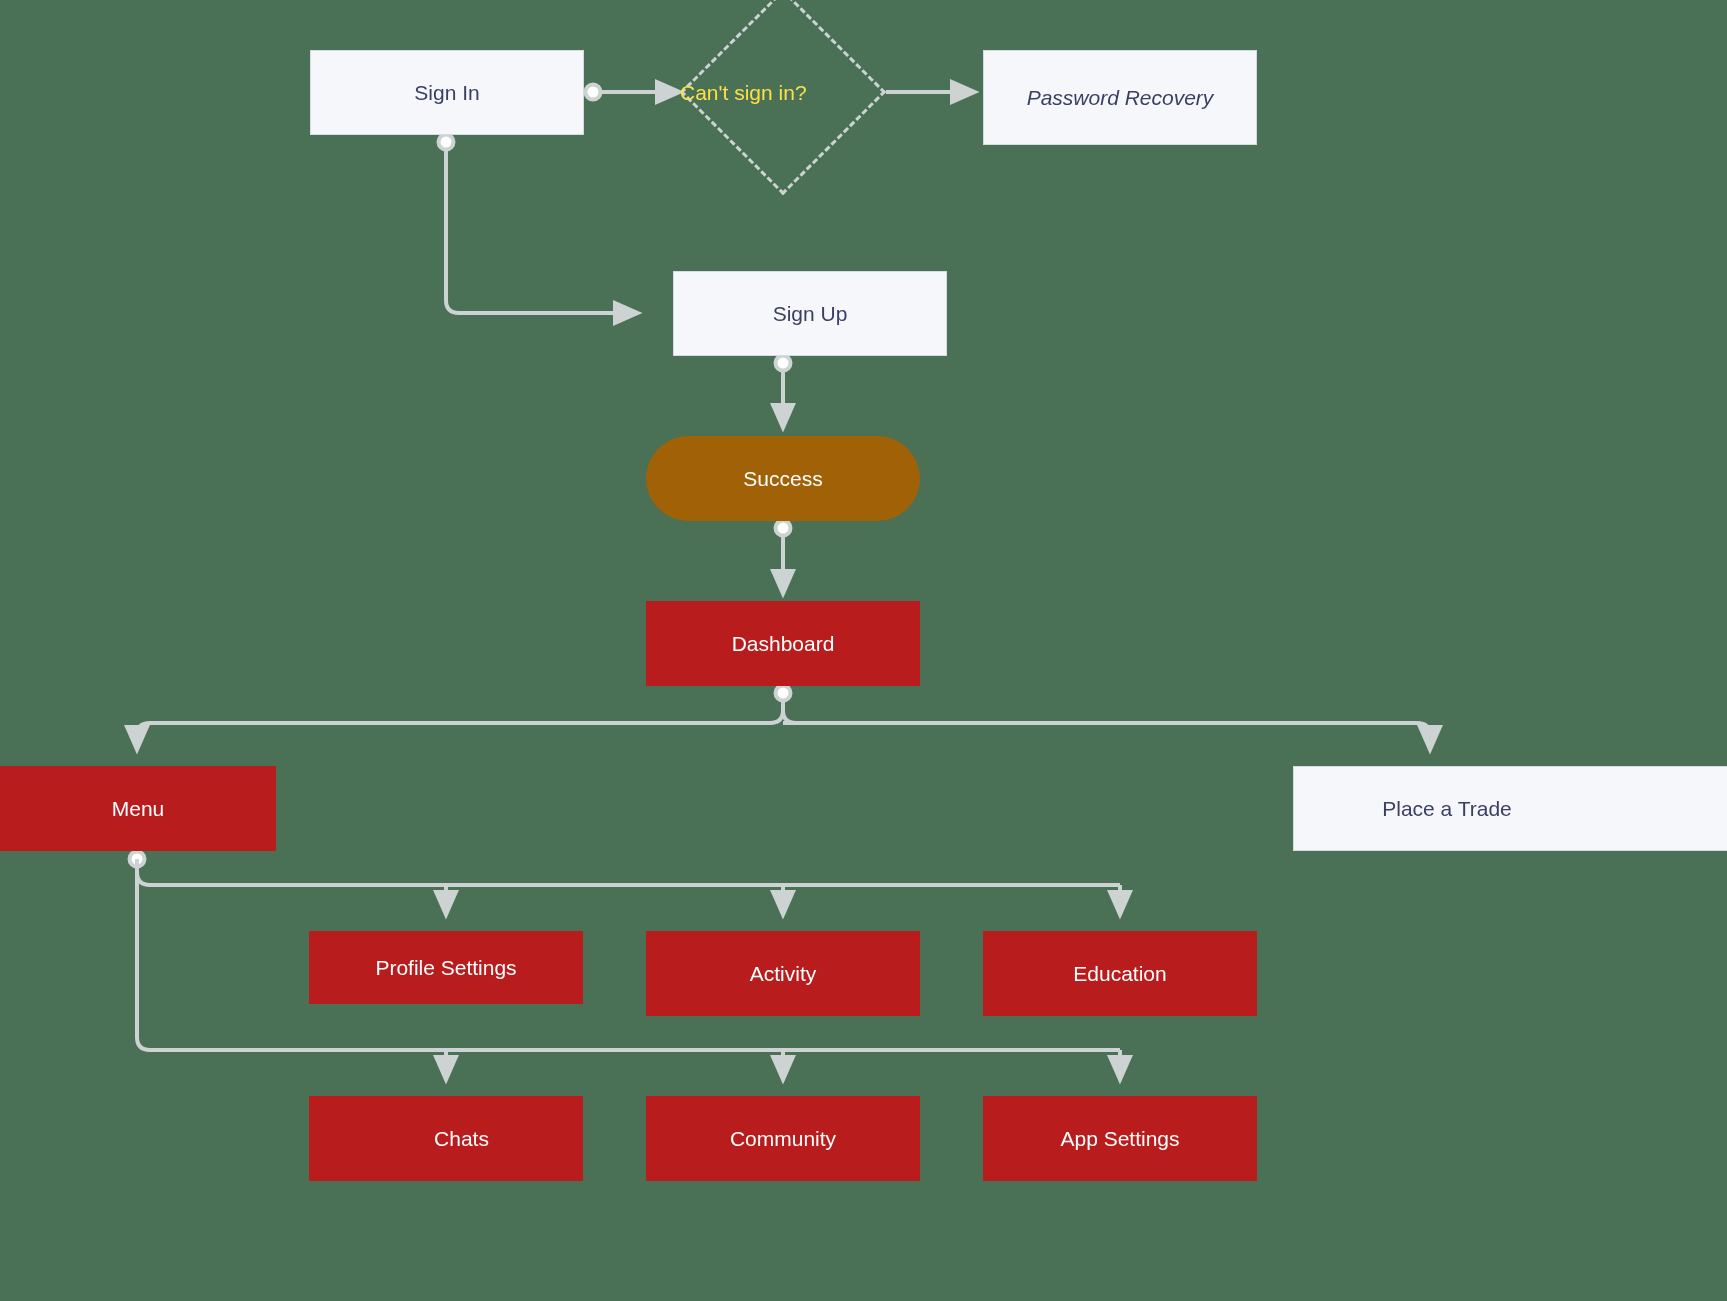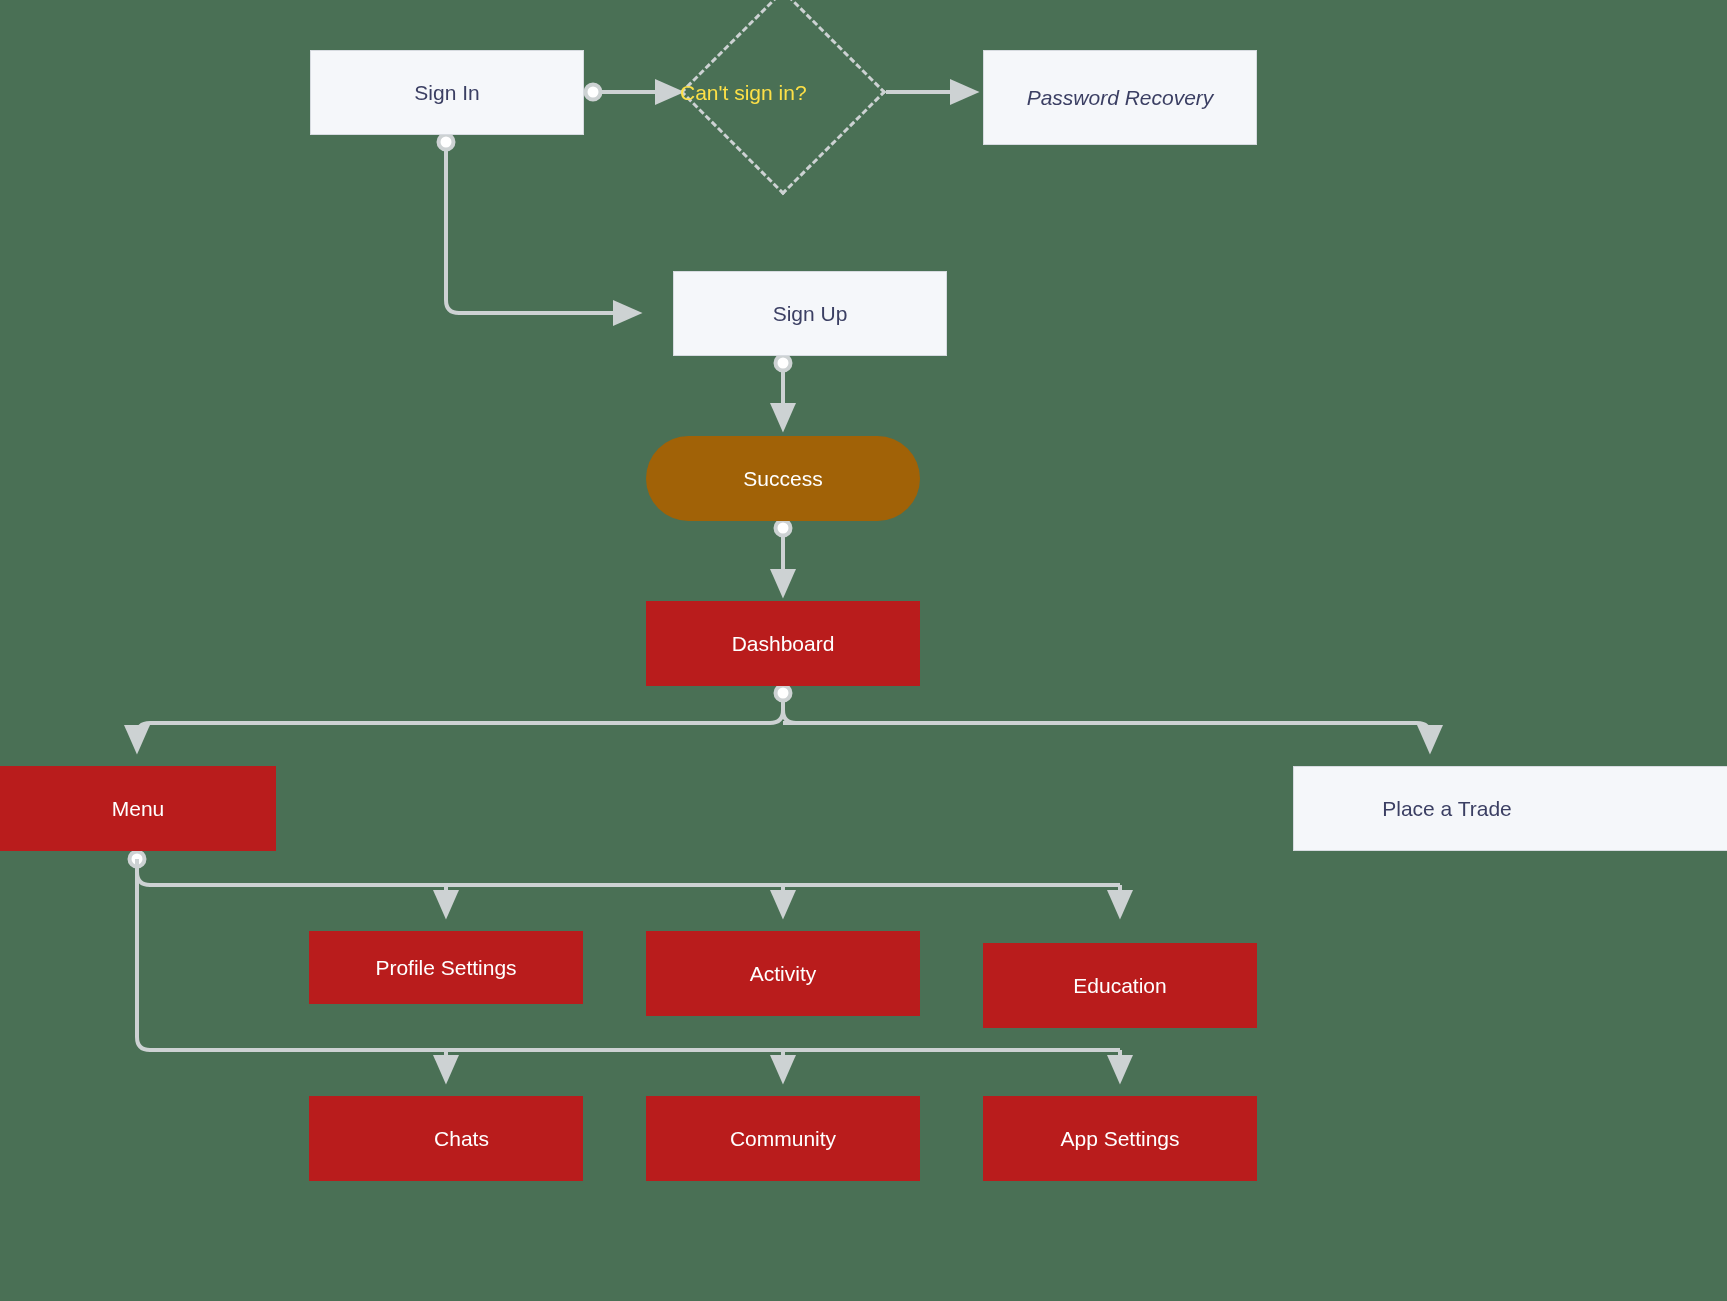--- a/index.html
+++ b/index.html
@@ -144,21 +144,21 @@
   </div>
 
   <div class="node node-dark" style="left:309px; top:931px; width:274px; height:73px;">
     <span>Profile Settings</span>
   </div>
 
   <div class="node node-dark" style="left:646px; top:931px; width:274px; height:85px;">
     <span>Activity</span>
   </div>
 
-  <div class="node node-dark" style="left:983px; top:931px; width:274px; height:85px;margin-top:12px;">
+  <div class="node node-dark" style="left:983px; top:931px; width:274px; height:85px;">
     <span>Education</span>
   </div>
 
   <div class="node node-dark" style="left:309px; top:1096px; width:274px; height:85px;padding-left:31px;">
     <span>Chats</span>
   </div>
 
   <div class="node node-dark" style="left:646px; top:1096px; width:274px; height:85px;">
     <span>Community</span>
   </div>

